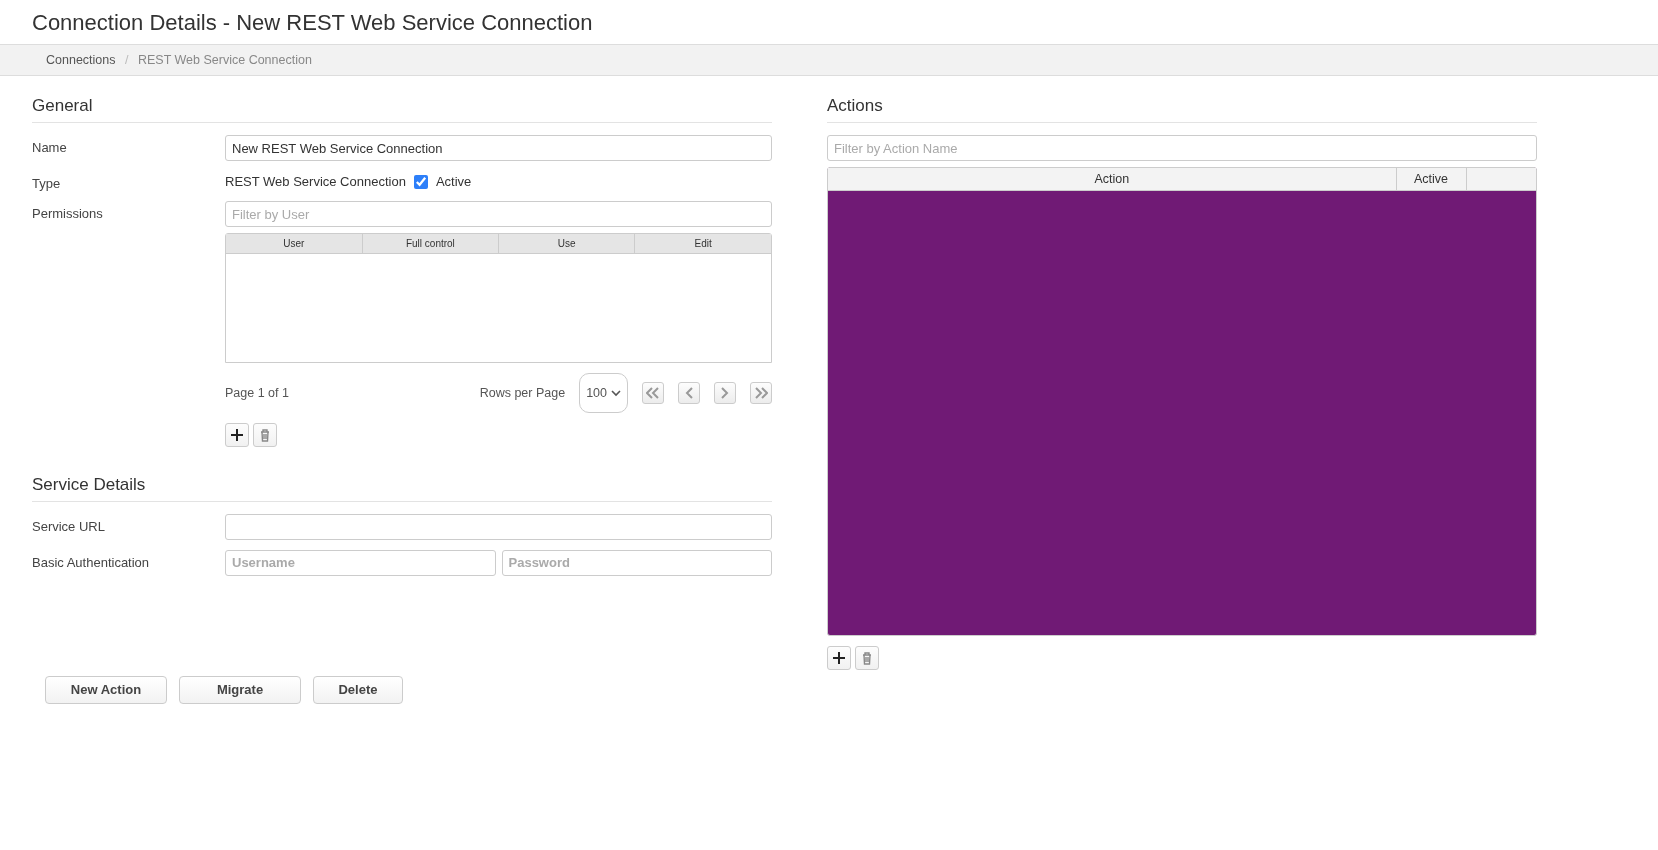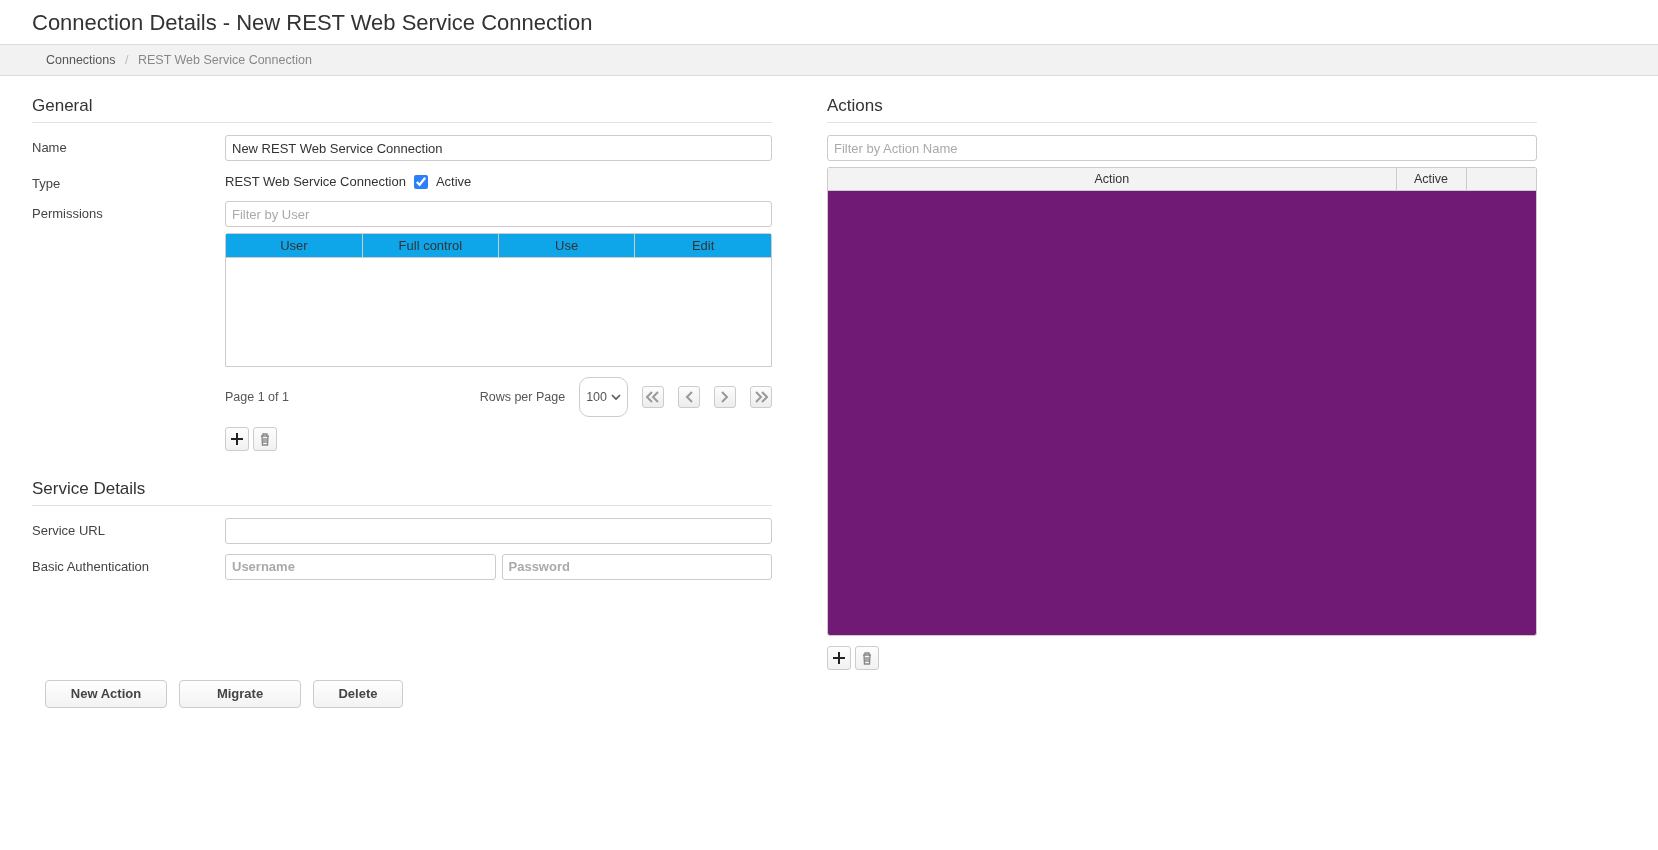--- a/index.html
+++ b/index.html
@@ -34,21 +34,21 @@
     background:#fff;
   }
   input::placeholder { color:#aaa; }
   .type-line { display:flex; align-items:center; gap:8px; padding-top:3px; }
   .type-line .type-value { font-size:13px; color:#333; }
   .chk { width:14px; height:14px; accent-color:#2d7ff9; }
   .perm-block { display:flex; flex-direction:column; }
   .perm-table-container { border:1px solid #ccc; border-radius:3px 3px 0 0; margin-top:6px; background:#fff; }
   table.perm-table { width:100%; border-collapse:collapse; table-layout:fixed; }
   .perm-table th {
-    background:#0ea5e9; font-weight:400; font-size:13px; color:#333;
+    background:#e5e5e5; font-weight:400; font-size:10px; color:#333;
     border-bottom:1px solid #ccc; padding:4px 6px; text-align:center;
   }
   .perm-table th:not(:last-child), .perm-table td:not(:last-child) { border-right:1px solid #ccc; }
   .perm-table td { height:20px; padding:3px 6px; font-size:12.5px; border-bottom:1px solid #ccc; text-align:center; }
   .perm-table td.left { text-align:left; }
   .perm-table tbody tr.spacer td { border-right:none; border-bottom:none; height:108px; }
   .pager-row {
     display:flex; align-items:center; justify-content:space-between;
     margin-top:10px; font-size:12.5px; color:#555;
   }

